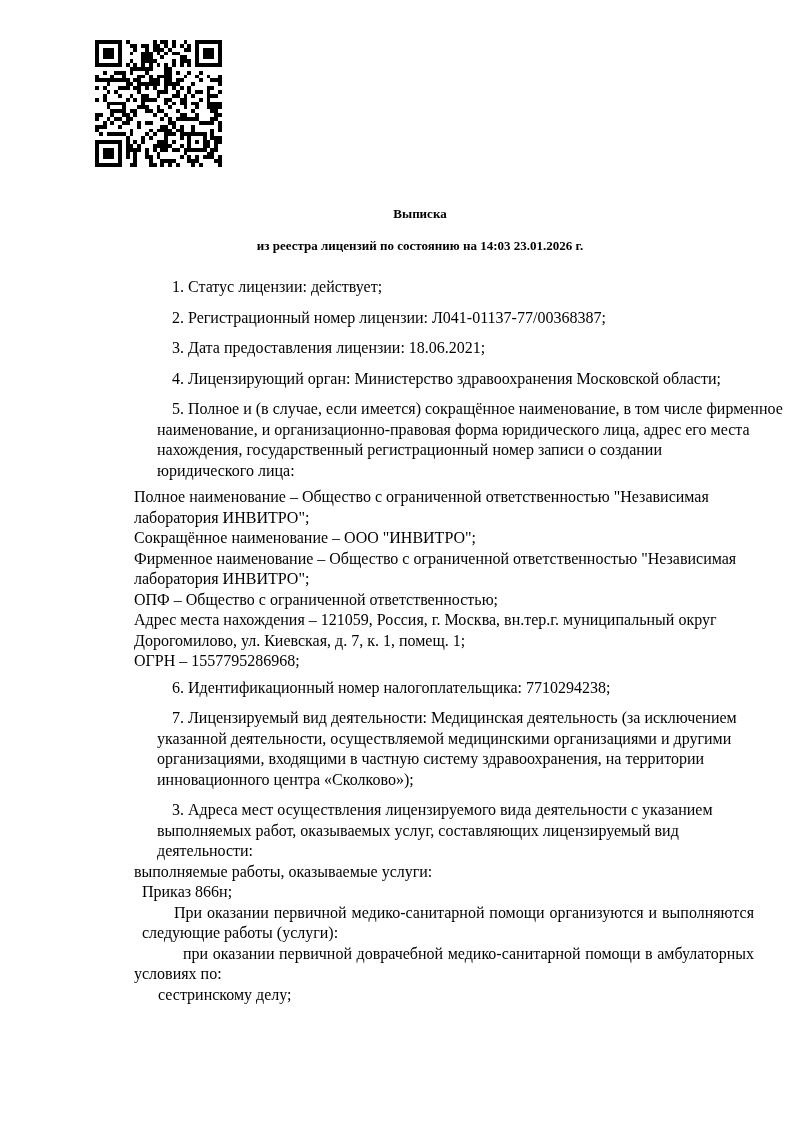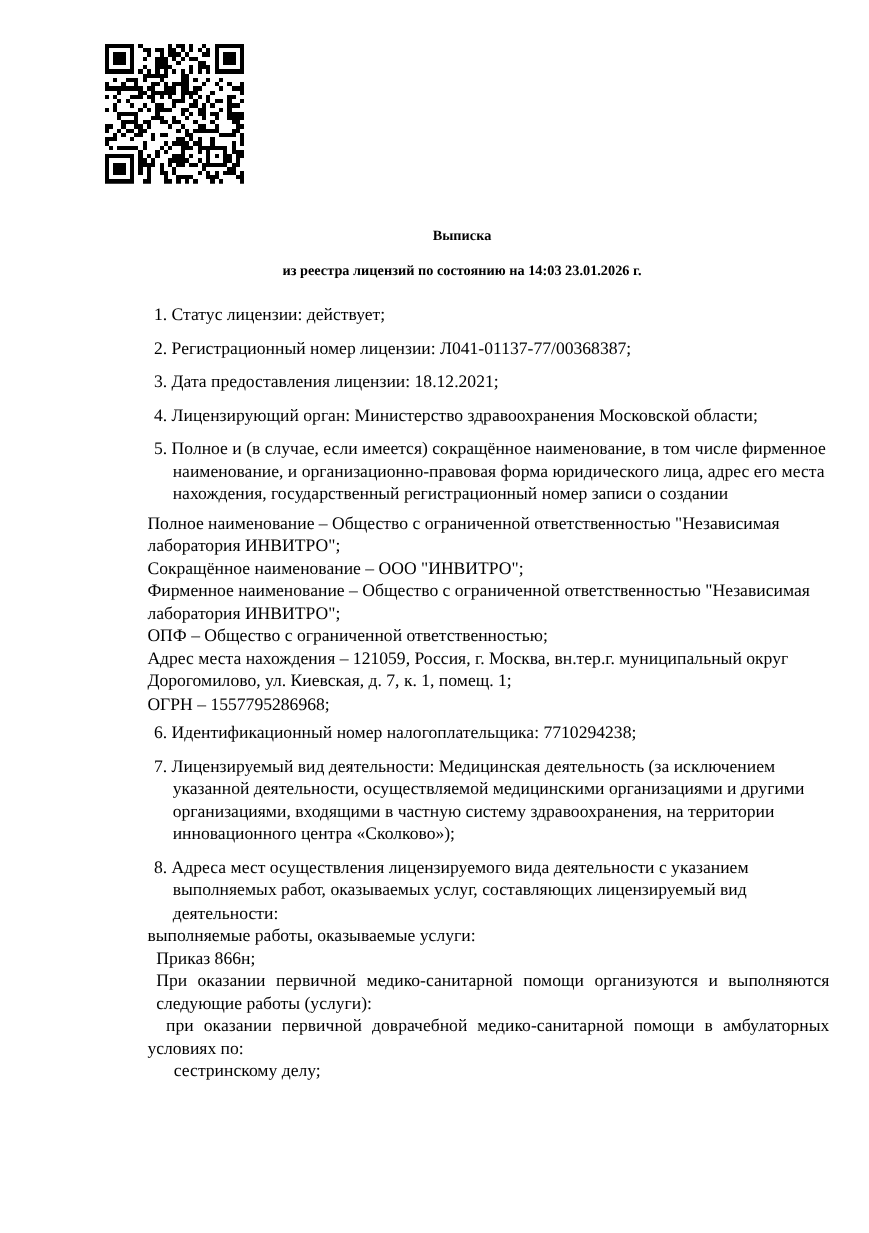--- a/index.html
+++ b/index.html
@@ -28,29 +28,30 @@
     line-height: 25px;
     text-align: center;
     margin-right: 48px; 
   }
   .title-1 { margin-top: 201px; }
   .title-2 { margin-top: 7px; }
   .doc-body { margin-top: 19px; font-size: 16px; line-height: var(--lh); }
   .para { margin: 0; }
   .line { height: var(--lh); white-space: nowrap; }
   .line.plain { padding-left: 0; }
-  .line.num   { padding-left: 6px; }   
+  .line.num   { padding-left: 6px; margin-left: 32px; }   
   .line.cont  { padding-left: 23px; }  
   .line.ind1  { padding-left: 8px; }
   .line.ind2  { padding-left: 17px; }
   .line.ind3  { padding-left: 24px; }
   .line.just {
     white-space: normal;
     text-align: justify;
     overflow: hidden;
+    margin-left: 32px;
   }
   .line.just::after { content: ""; display: inline-block; width: 100%; }
 </style>
 </head>
 <body>
 
 <div class="qr-wrap">
   <svg viewBox="0 0 33 33" xmlns="http://www.w3.org/2000/svg">
       <rect x="0" y="0" width="1" height="1" fill="#000000"></rect>
       <rect x="1" y="0" width="1" height="1" fill="#000000"></rect>
@@ -561,29 +562,30 @@
   <div class="title title-1">Выписка</div>
   <div class="title title-2">из реестра лицензий по состоянию на 14:03 23.01.2026 г.</div>
   <div class="doc-body">
       <div class="para" style="margin-bottom: 10px;">
         <div class="line num">1. Статус лицензии: действует;</div>
       </div>
       <div class="para" style="margin-bottom: 10px;">
         <div class="line num">2. Регистрационный номер лицензии: Л041-01137-77/00368387;</div>
       </div>
       <div class="para" style="margin-bottom: 10px;">
-        <div class="line num">3. Дата предоставления лицензии: 18.12.2021;</div>
+        <div class="line num">3. Дата предоставления лицензии: 18.06.2021;</div>
       </div>
       <div class="para" style="margin-bottom: 10px;">
         <div class="line num">4. Лицензирующий орган: Министерство здравоохранения Московской области;</div>
       </div>
       <div class="para" style="margin-bottom: 6px;">
         <div class="line num">5. Полное и (в случае, если имеется) сокращённое наименование, в том числе фирменное</div>
         <div class="line cont">наименование, и организационно-правовая форма юридического лица, адрес его места</div>
         <div class="line cont">нахождения, государственный регистрационный номер записи о создании</div>
+        <div class="line cont">юридического лица:</div>
       </div>
       <div class="para" style="margin-bottom: 6px;">
         <div class="line plain">Полное наименование – Общество с ограниченной ответственностью "Независимая</div>
         <div class="line plain">лаборатория ИНВИТРО";</div>
         <div class="line plain">Сокращённое наименование – ООО "ИНВИТРО";</div>
         <div class="line plain">Фирменное наименование – Общество с ограниченной ответственностью "Независимая</div>
         <div class="line plain">лаборатория ИНВИТРО";</div>
         <div class="line plain">ОПФ – Общество с ограниченной ответственностью;</div>
         <div class="line plain">Адрес места нахождения – 121059, Россия, г. Москва, вн.тер.г. муниципальный округ</div>
         <div class="line plain">Дорогомилово, ул. Киевская, д. 7, к. 1, помещ. 1;</div>
@@ -592,21 +594,21 @@
       <div class="para" style="margin-bottom: 10px;">
         <div class="line num">6. Идентификационный номер налогоплательщика: 7710294238;</div>
       </div>
       <div class="para" style="margin-bottom: 10px;">
         <div class="line num">7. Лицензируемый вид деятельности: Медицинская деятельность (за исключением</div>
         <div class="line cont">указанной деятельности, осуществляемой медицинскими организациями и другими</div>
         <div class="line cont">организациями, входящими в частную систему здравоохранения, на территории</div>
         <div class="line cont">инновационного центра «Сколково»);</div>
       </div>
       <div class="para" style="margin-bottom: 0px;">
-        <div class="line num">8. Адреса мест осуществления лицензируемого вида деятельности с указанием</div>
+        <div class="line num">3. Адреса мест осуществления лицензируемого вида деятельности с указанием</div>
         <div class="line cont">выполняемых работ, оказываемых услуг, составляющих лицензируемый вид</div>
         <div class="line cont">деятельности:</div>
       </div>
       <div class="para" style="margin-bottom: 0px;">
         <div class="line plain">выполняемые работы, оказываемые услуги:</div>
         <div class="line ind1">Приказ 866н;</div>
         <div class="line ind1 just">При оказании первичной медико-санитарной помощи организуются и выполняются</div>
         <div class="line ind1">следующие работы (услуги):</div>
         <div class="line ind2 just">при оказании первичной доврачебной медико-санитарной помощи в амбулаторных</div>
         <div class="line plain">условиях по:</div>

